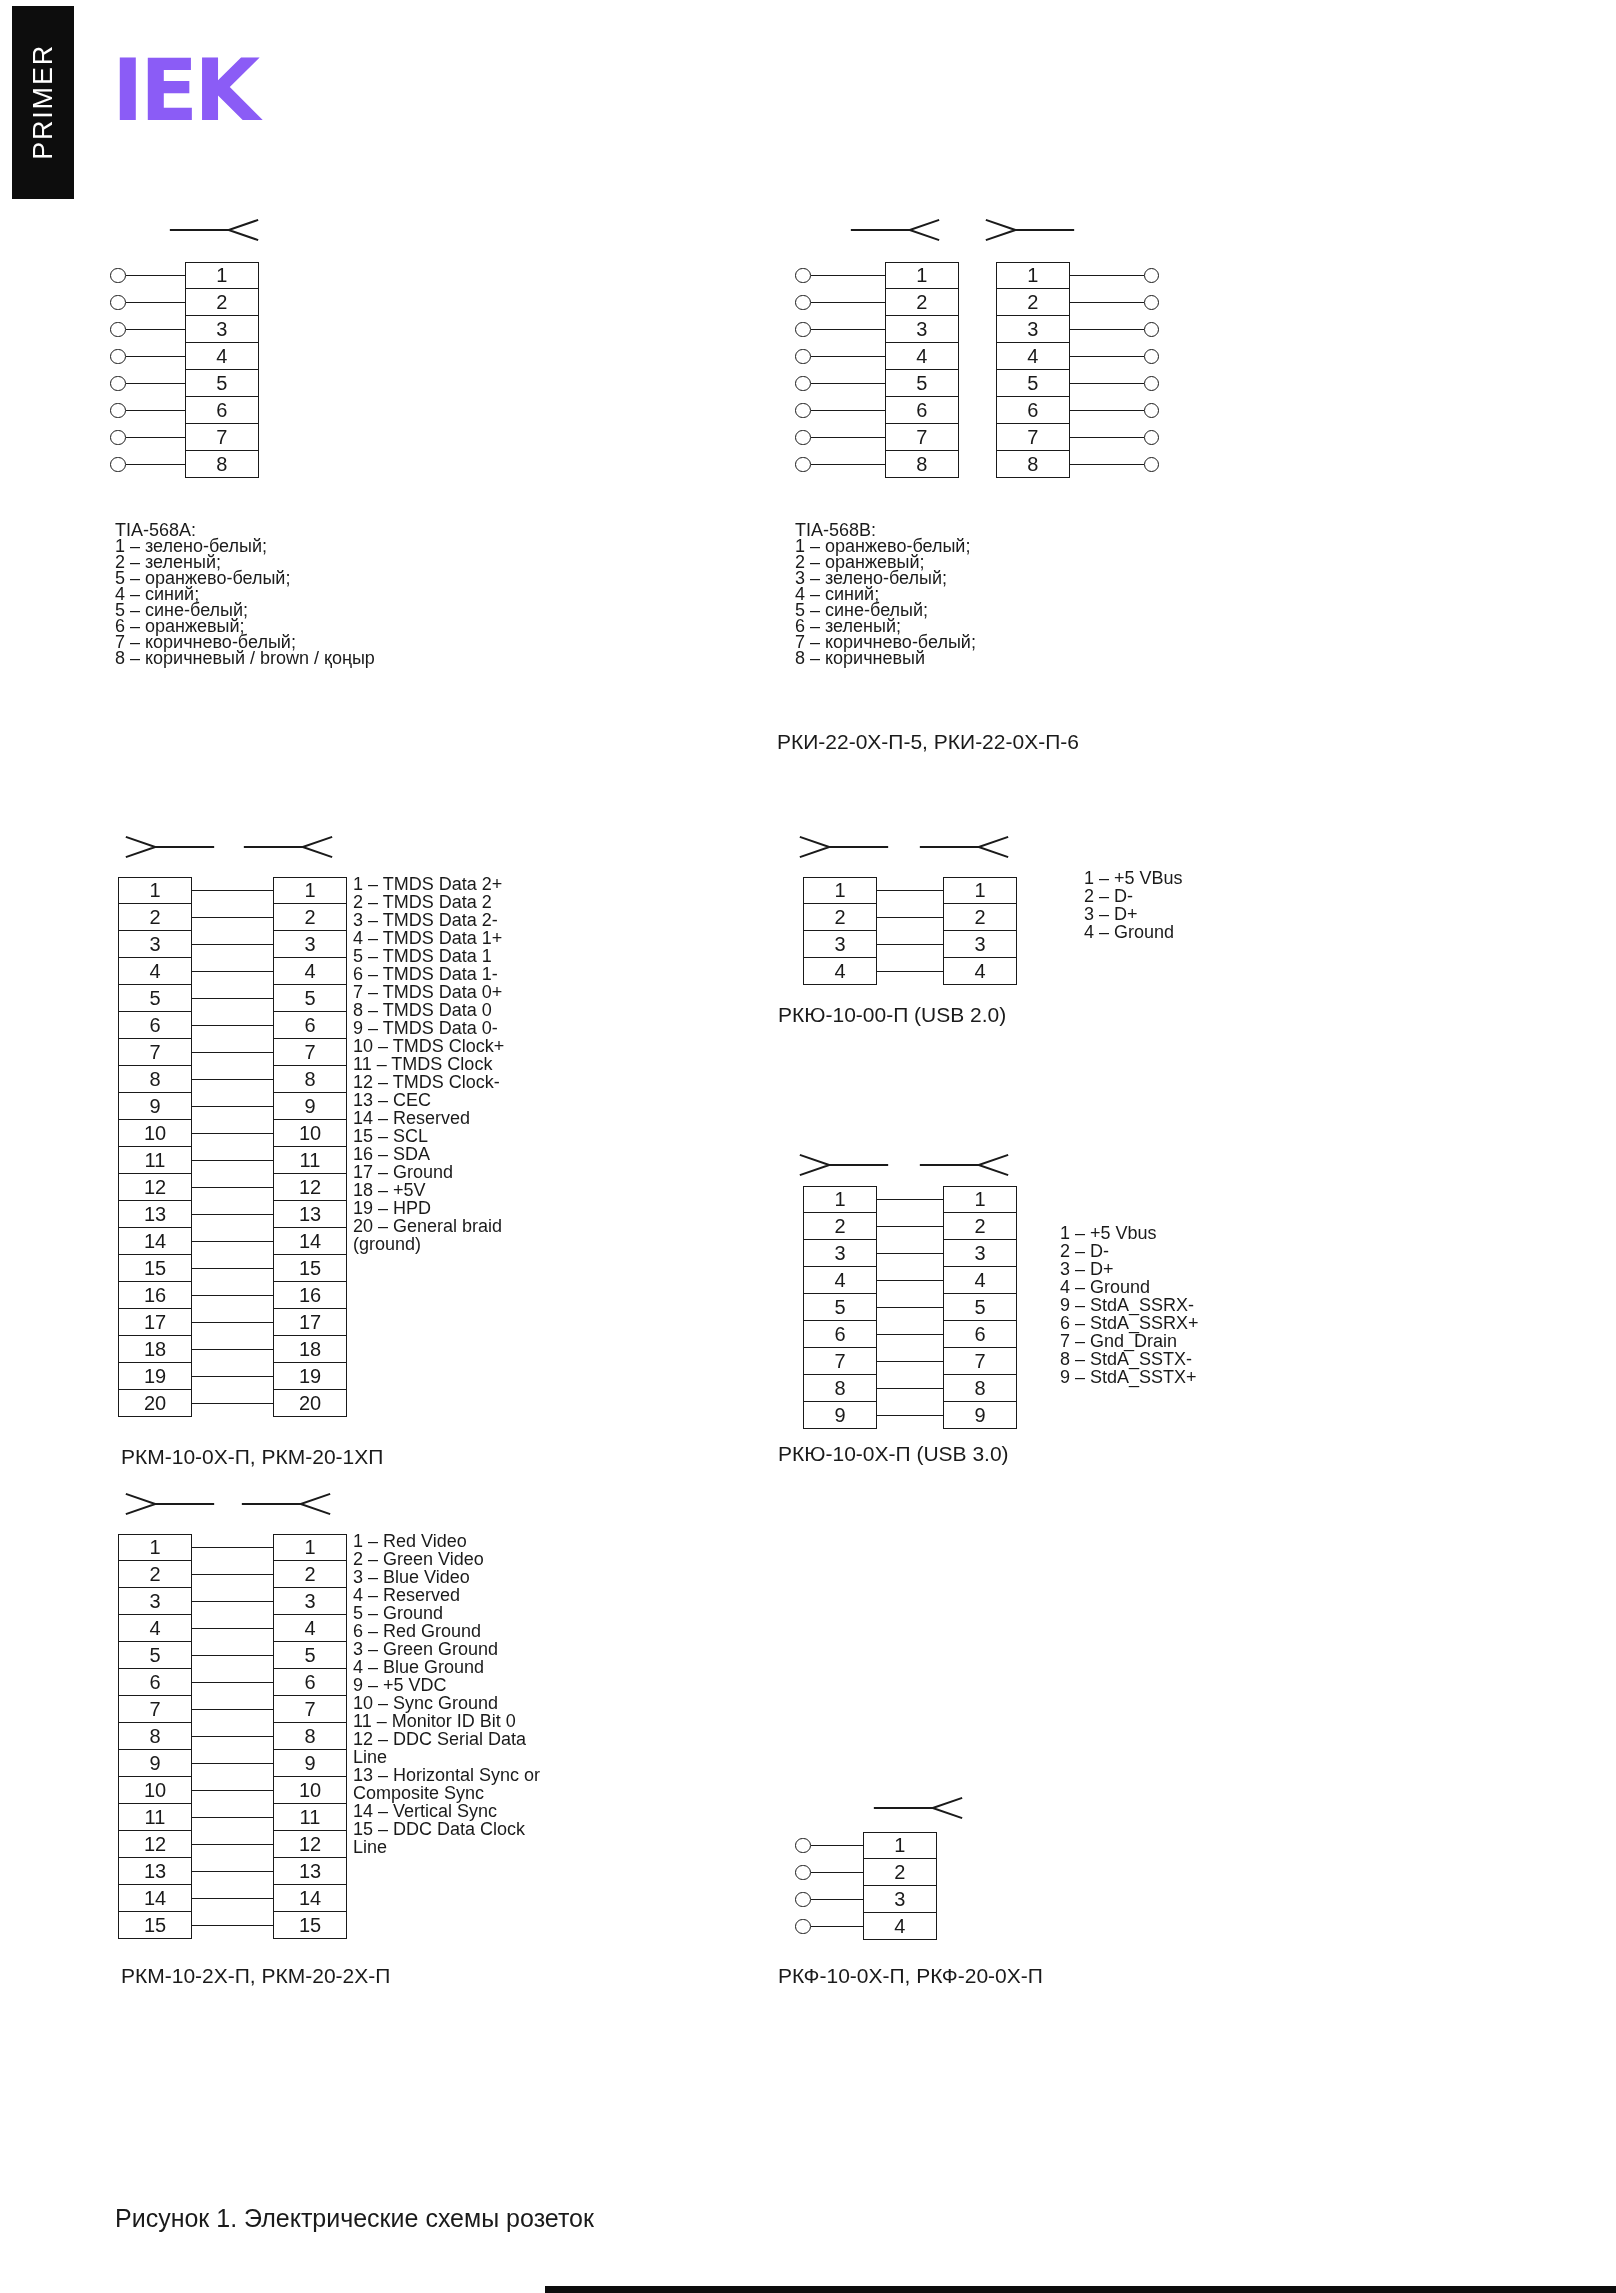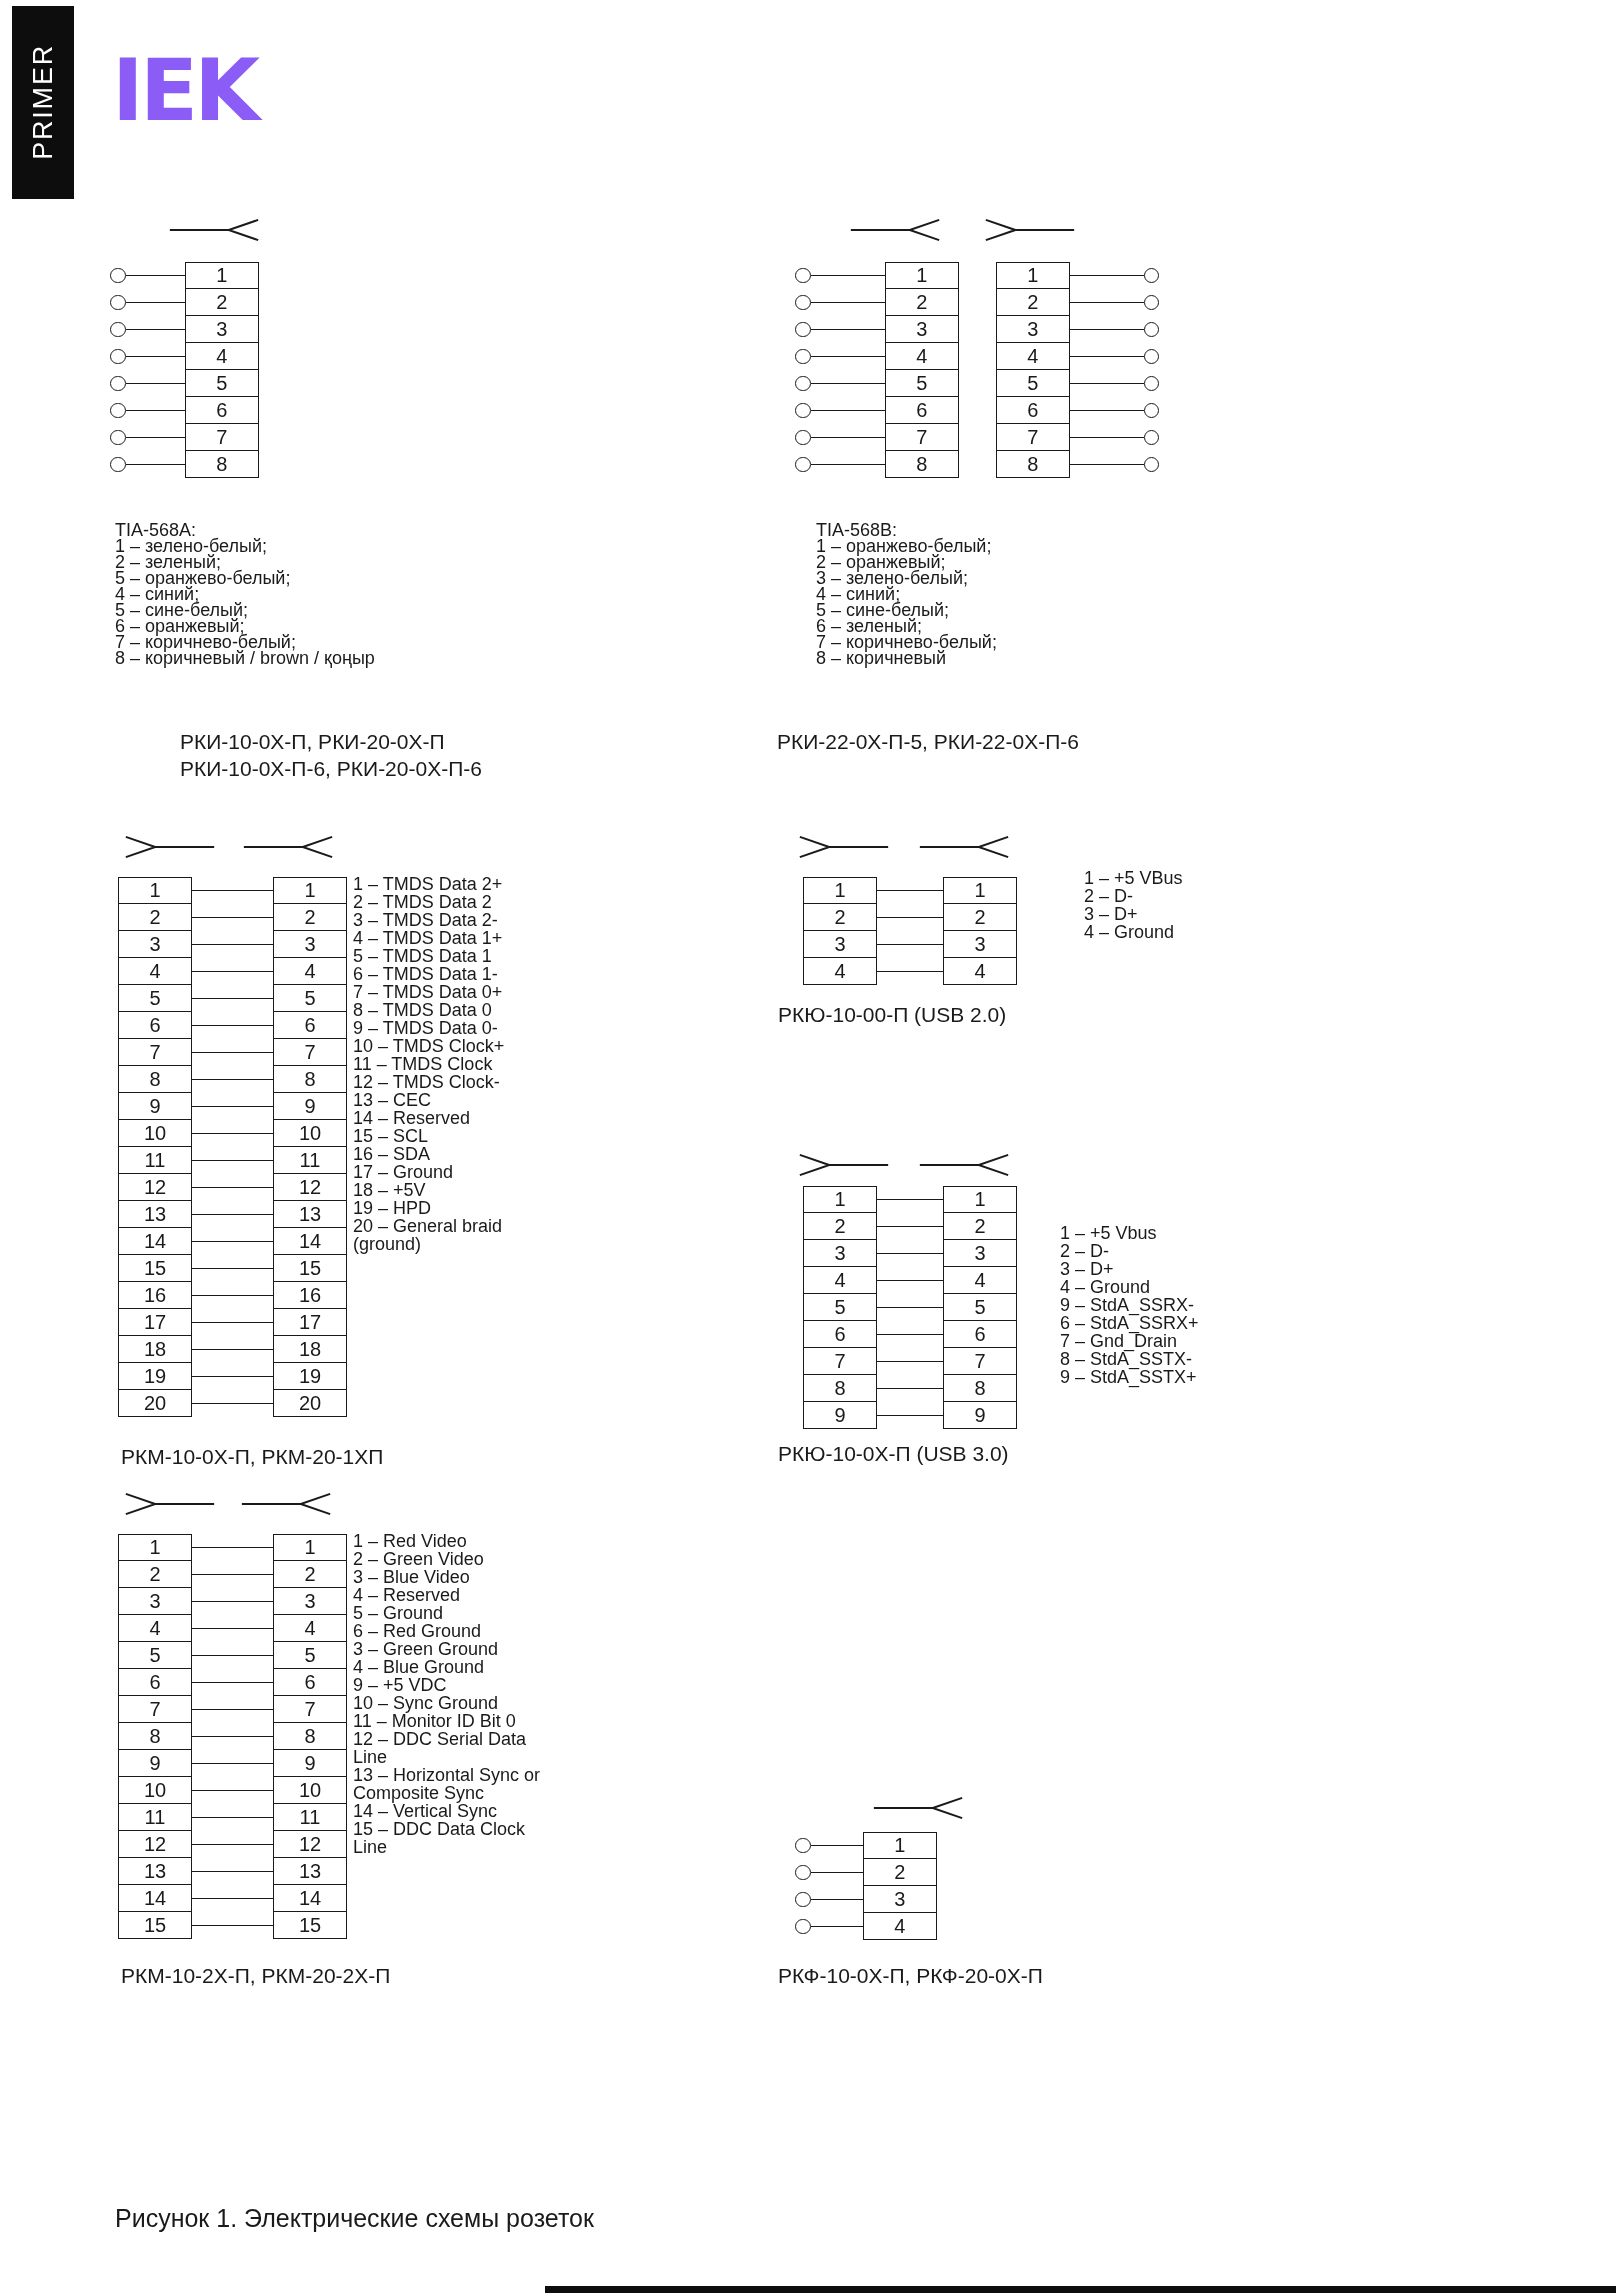--- a/index.html
+++ b/index.html
@@ -98,24 +98,20 @@
       <div class="legend-line">TIA-568A:</div>
       <div class="legend-line">1 – зелено-белый;</div>
       <div class="legend-line">2 – зеленый;</div>
       <div class="legend-line">5 – оранжево-белый;</div>
       <div class="legend-line">4 – синий;</div>
       <div class="legend-line">5 – сине-белый;</div>
       <div class="legend-line">6 – оранжевый;</div>
       <div class="legend-line">7 – коричнево-белый;</div>
       <div class="legend-line">8 – коричневый / brown / қоңыр</div>
     </div>
-  <div class="dlabel" style="left:180px;top:728px">
-      <div class="dlabel-line">РКИ-10-0Х-П, РКИ-20-0Х-П</div>
-      <div class="dlabel-line">РКИ-10-0Х-П-6, РКИ-20-0Х-П-6</div>
-    </div>
 
   <svg class="arrow" style="left:849px;top:218px" width="92" height="24" viewBox="0 0 100 26">
     <path d="M2 13 H66 M98 2 L66 13 L98 24" fill="none" stroke="#1a1a1a" stroke-width="2.2"></path>
   </svg>
   <svg class="arrow" style="left:984px;top:218px" width="92" height="24" viewBox="0 0 100 26">
     <path d="M98 13 H34 M2 2 L34 13 L2 24" fill="none" stroke="#1a1a1a" stroke-width="2.2"></path>
   </svg>
   <div class="diagram" style="left:795px;top:262px;--wire:74px">
       <div class="prow">
         <span class="pcircle"></span>
@@ -183,21 +179,21 @@
       <div class="prow">
         <span class="pcircle"></span>
         <span class="pwire"></span>
         <div class="pbox">8</div>
         <span class="pgap"></span>
         <div class="pbox">8</div>
         <span class="pwire"></span>
         <span class="pcircle"></span>
       </div>
     </div>
-  <div class="legend tia" style="left:816px;top:522px">
+  <div class="legend tia" style="left:795px;top:522px">
       <div class="legend-line">TIA-568B:</div>
       <div class="legend-line">1 – оранжево-белый;</div>
       <div class="legend-line">2 – оранжевый;</div>
       <div class="legend-line">3 – зелено-белый;</div>
       <div class="legend-line">4 – синий;</div>
       <div class="legend-line">5 – сине-белый;</div>
       <div class="legend-line">6 – зеленый;</div>
       <div class="legend-line">7 – коричнево-белый;</div>
       <div class="legend-line">8 – коричневый</div>
     </div>

